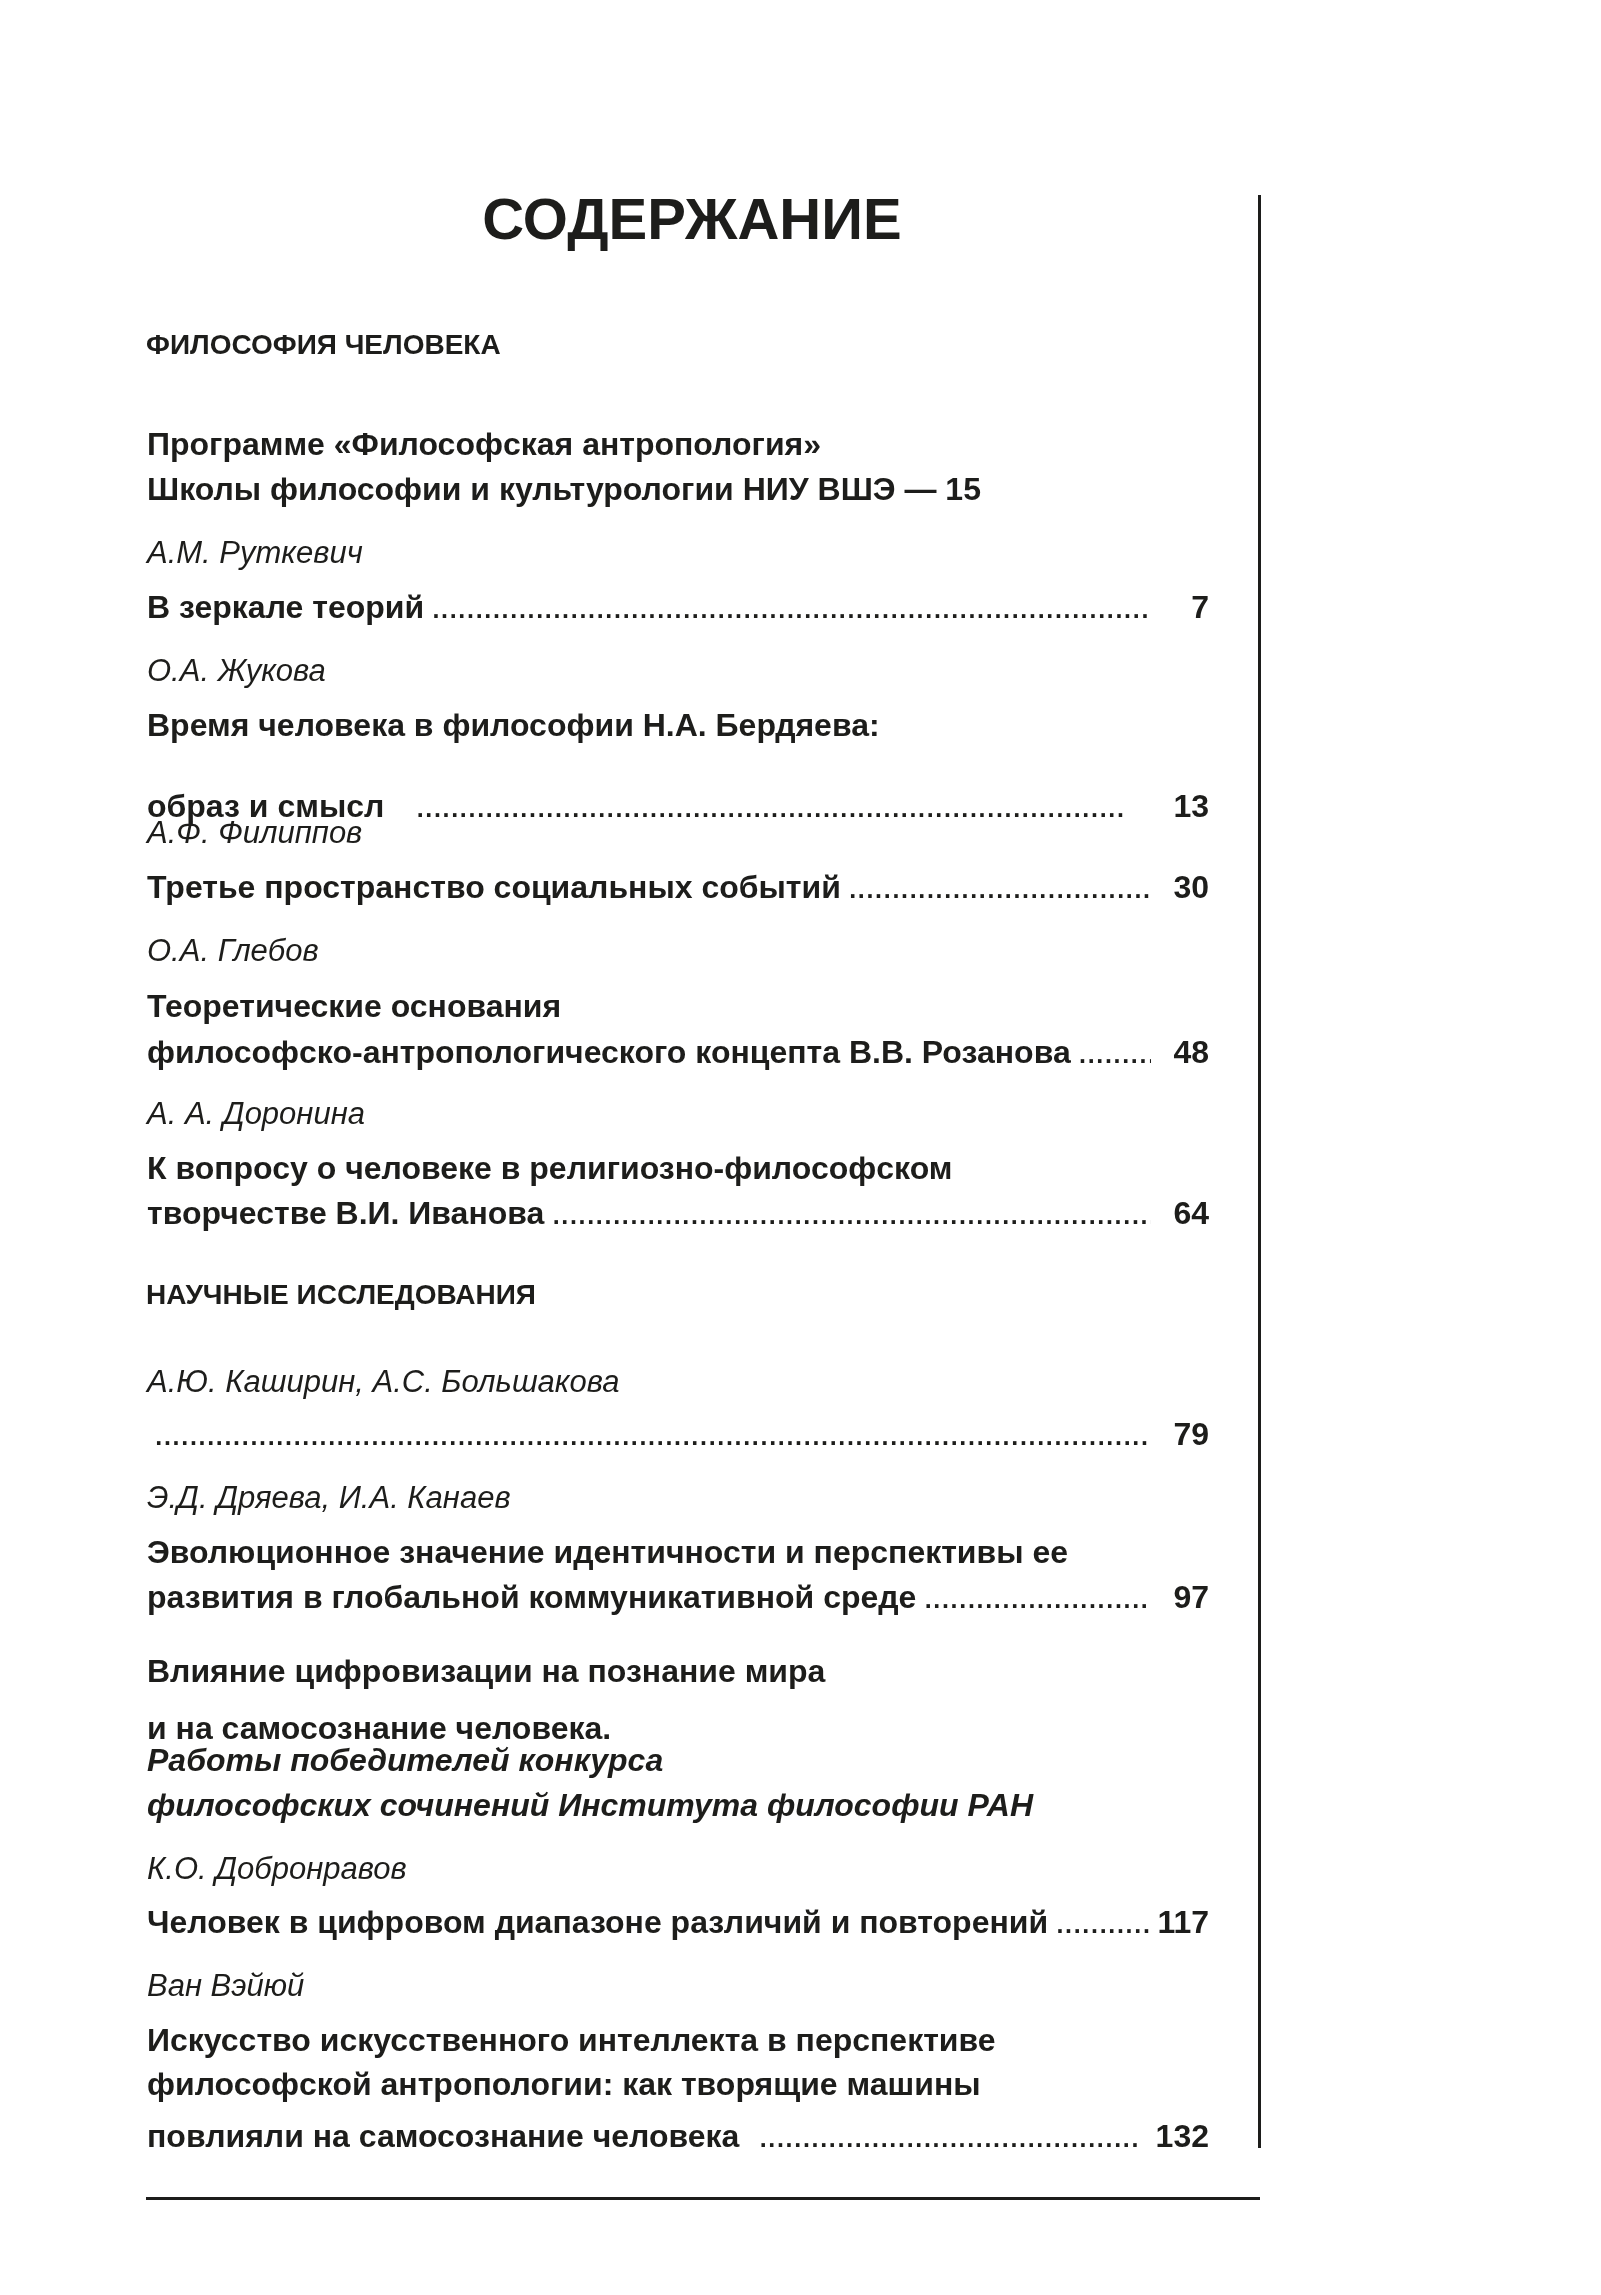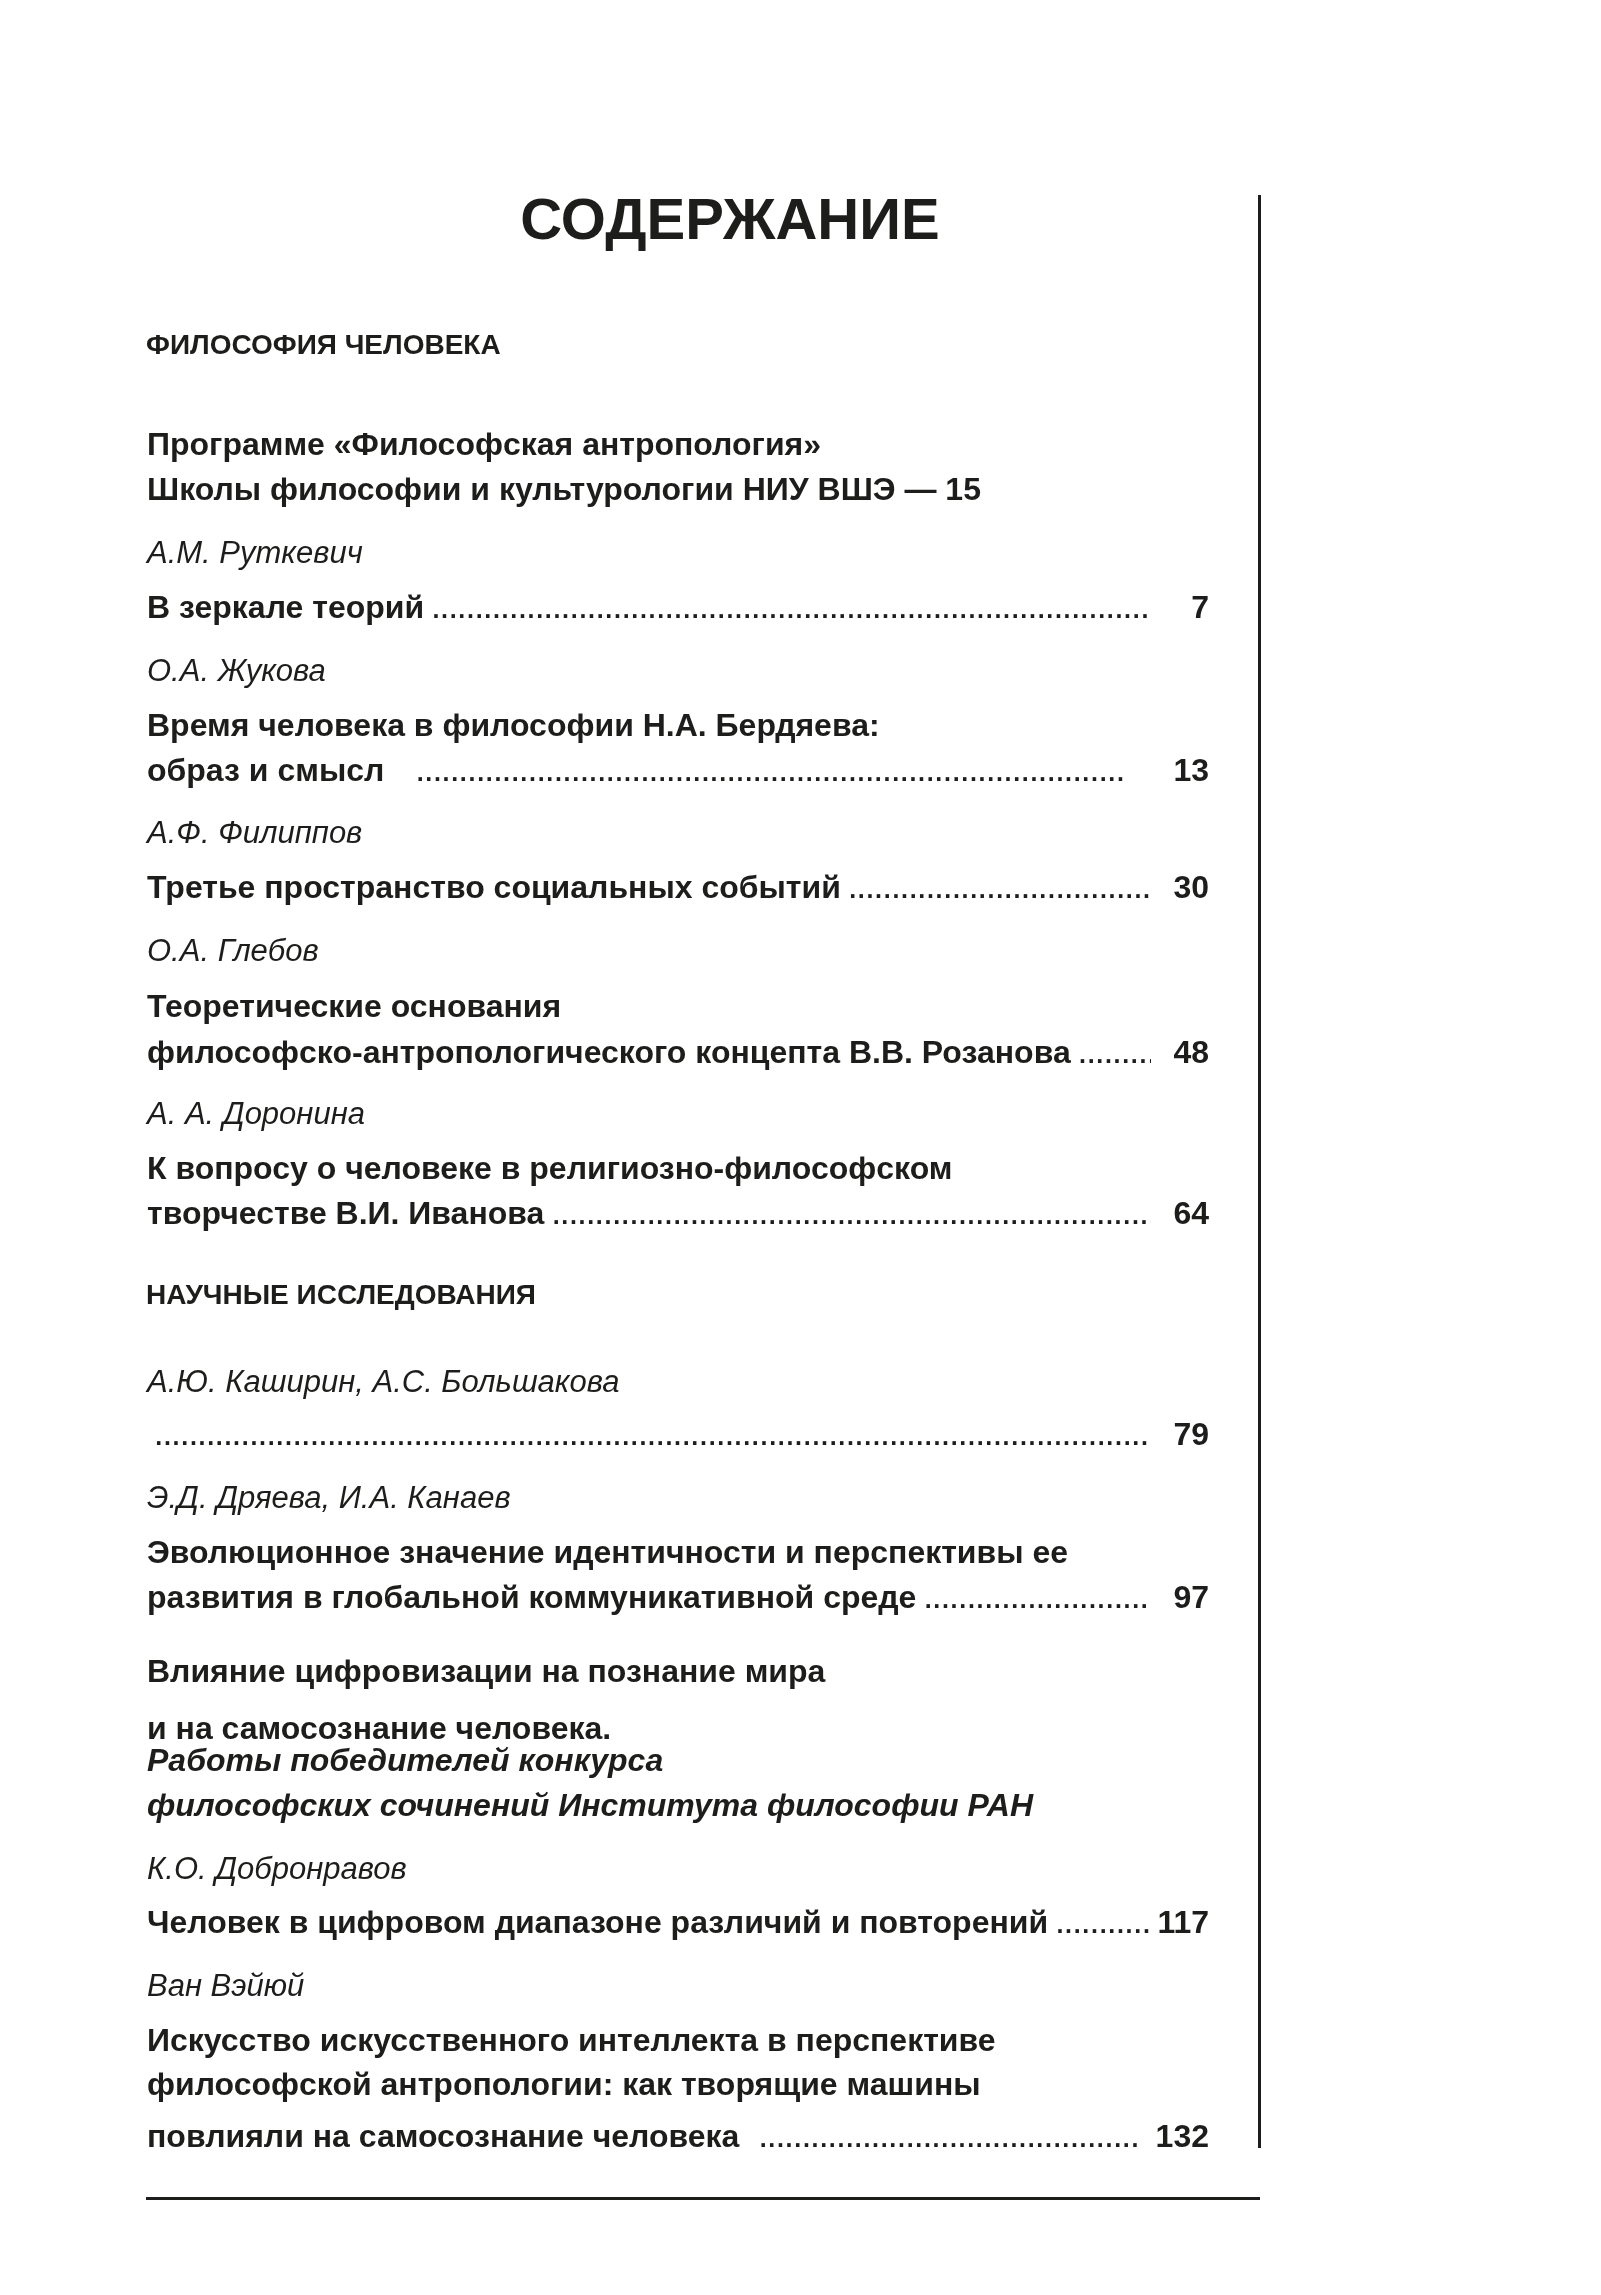--- a/index.html
+++ b/index.html
@@ -1,19 +1,19 @@
 <!DOCTYPE html>
 <html style="font-size:13.2px"><head>
 <meta charset="utf-8">
 <style>
   html, body { margin: 0; padding: 0; background: #ffffff; }
   body { width: 1602px; height: 2295px; position: relative; overflow: hidden;
          font-family: "Liberation Sans", "DejaVu Sans", sans-serif; color: #1d1d1b; }
   .abs { position: absolute; white-space: nowrap; }
-  .title { left: 0; width: 1384px; text-align: center; font-size: 58px; font-weight: bold; letter-spacing: 0px; padding-left: 38px; }
+  .title { left: 0; width: 1384px; text-align: center; font-size: 58px; font-weight: bold; letter-spacing: 0px; }
   .section { left: 146px; font-size: 28px; font-weight: bold; }
   .line { left: 147px; font-size: 32px; font-weight: bold; }
   .author { left: 147px; font-size: 31px; font-style: italic; font-weight: normal; }
   .sub { left: 147px; font-size: 32px; font-weight: bold; font-style: italic; }
   .entry { left: 147px; width: 1062px; display: flex; align-items: baseline; font-size: 32px; font-weight: bold; }
   .entry .txt { flex: 0 0 auto; }
   .entry .dots { flex: 1 1 auto; overflow: hidden; margin: 0 8.3px 0 8.3px; letter-spacing: 1.7px; font-weight: bold; font-size: 25px; }
   .entry .dots::before { content: "........................................................................................................................................................................................................"; }
   .entry .pg { flex: 0 0 auto; min-width: 50px; text-align: right; }
   .entry.wide .dots { margin-right: 5px; }
@@ -32,21 +32,21 @@
 
 <div class="abs author" style="top:535px;">А.М. Руткевич</div>
 <div class="abs entry" style="top:589px;">
   <span class="txt">В зеркале теорий</span>
   <span class="dots"></span>
   <span class="pg">7</span>
 </div>
 
 <div class="abs author" style="top:653px;">О.А. Жукова</div>
 <div class="abs line" style="top:707px;">Время человека в философии Н.А. Бердяева:</div>
-<div class="abs entry" style="top:752px;gap:24px;">
+<div class="abs entry" style="top:788px;gap:24px;">
   <span class="txt">образ и смысл</span>
   <span class="dots"></span>
   <span class="pg">13</span>
 </div>
 
 <div class="abs author" style="top:815px;">А.Ф. Филиппов</div>
 <div class="abs entry" style="top:869px;">
   <span class="txt">Третье пространство социальных событий</span>
   <span class="dots"></span>
   <span class="pg">30</span>

